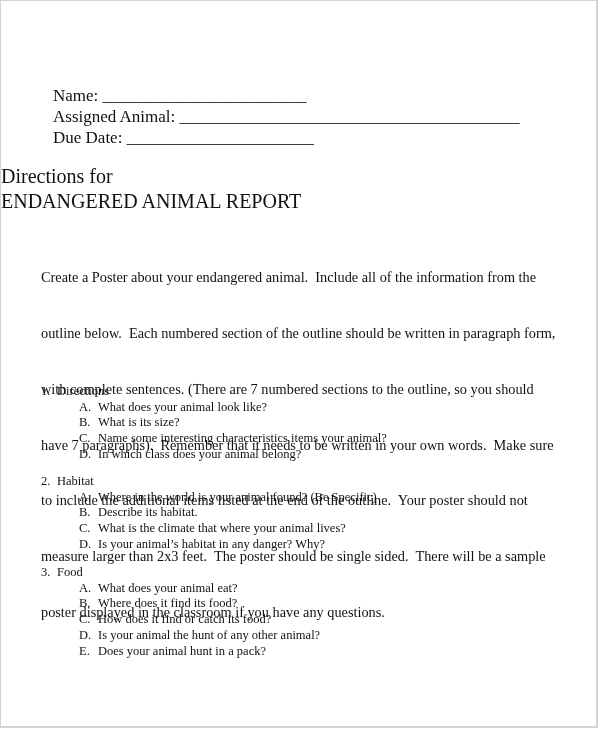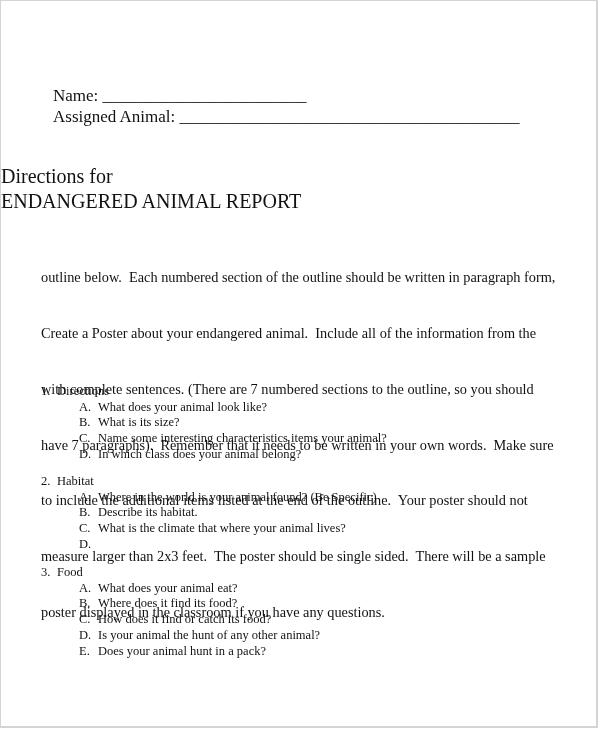--- a/index.html
+++ b/index.html
@@ -30,30 +30,31 @@
     .sub-letter { width: 19px; }
   </style>
 </head>
 <body>
 
 <div class="page">
 
   <div class="fields">
     <div class="field-line">Name: ________________________</div>
     <div class="field-line">Assigned Animal: ________________________________________</div>
+    <div class="field-line">Due Date: ______________________</div>
   </div>
 
   <div class="title">
     <div>Directions for</div>
     <div>ENDANGERED ANIMAL REPORT</div>
   </div>
 
   <div class="intro">
+    <div>Create a Poster about your endangered animal.  Include all of the information from the</div>
     <div>outline below.  Each numbered section of the outline should be written in paragraph form,</div>
-    <div>Create a Poster about your endangered animal.  Include all of the information from the</div>
     <div>with complete sentences. (There are 7 numbered sections to the outline, so you should</div>
     <div>have 7 paragraphs).  Remember that it needs to be written in your own words.  Make sure</div>
     <div>to include the additional items listed at the end of the outline.  Your poster should not</div>
     <div>measure larger than 2x3 feet.  The poster should be single sided.  There will be a sample</div>
     <div>poster displayed in the classroom if you have any questions.</div>
   </div>
 
   <div class="section" style="top:383px;">
     <div class="sec-head">
       <span class="sec-num">1.</span>
@@ -89,20 +90,21 @@
     <div class="sub">
         <span class="sub-letter">B.</span>
         <span>Describe its habitat.</span>
       </div>
     <div class="sub">
         <span class="sub-letter">C.</span>
         <span>What is the climate that where your animal lives?</span>
       </div>
     <div class="sub">
         <span class="sub-letter">D.</span>
+        <span>Is your animal’s habitat in any danger?  Why?</span>
       </div>
   </div>
 
   <div class="section" style="top:564px;">
     <div class="sec-head">
       <span class="sec-num">3.</span>
       <span>Food</span>
     </div>
     <div class="sub">
         <span class="sub-letter">A.</span>

